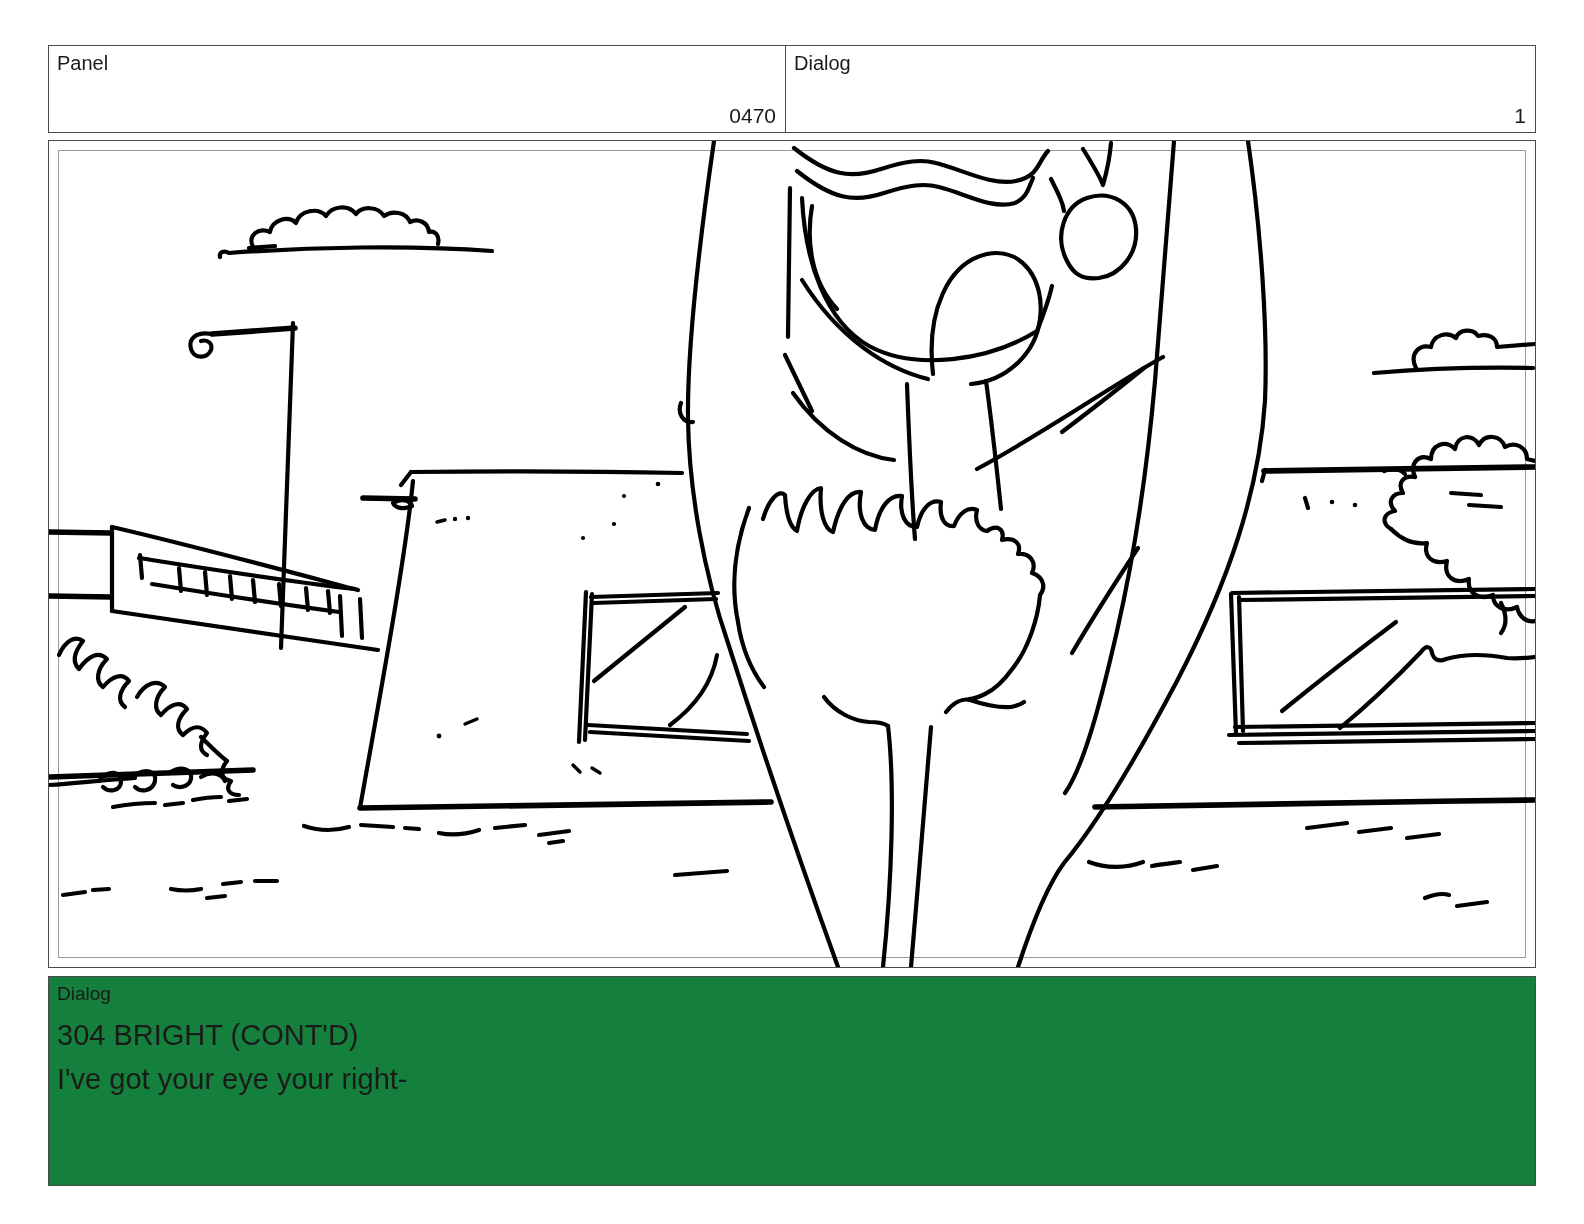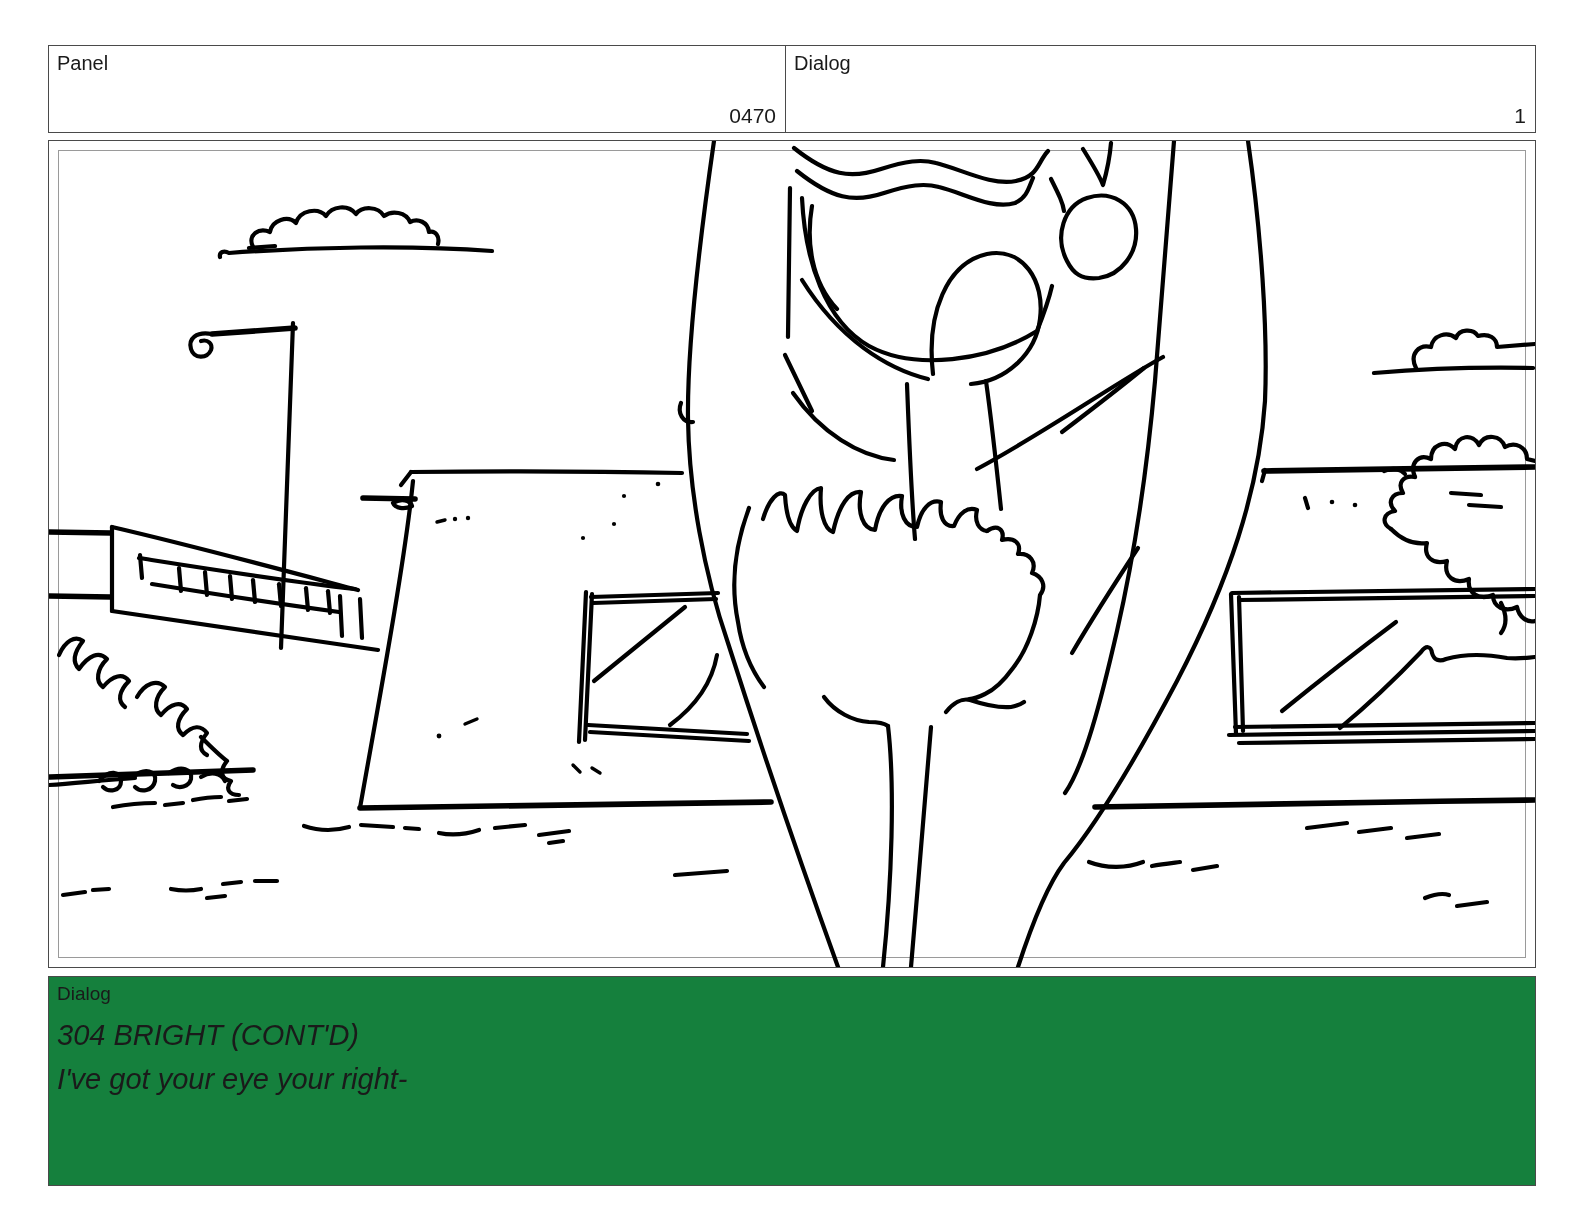--- a/index.html
+++ b/index.html
@@ -20,21 +20,21 @@
                 border:1px solid #9a9a9a;}
   .frame svg{position:absolute;left:0;top:0;width:100%;height:100%;}
   .sk{fill:none;stroke:#000;stroke-width:4.2;stroke-linecap:round;stroke-linejoin:round;}
   .skb{fill:none;stroke:#000;stroke-width:5.6;stroke-linecap:round;stroke-linejoin:round;}
   .skt{fill:none;stroke:#000;stroke-width:3.4;stroke-linecap:round;stroke-linejoin:round;}
   .dot{fill:#000;stroke:none;}
   
   .dialog-box{position:absolute;left:48px;top:976px;width:1486px;height:208px;
               border:1px solid #4a4a4a;background:#15803d;}
   .dialog-label{padding:6px 0 0 8px;font-size:19px;line-height:21px;}
-  .dialog-lines{padding:9px 0 0 8px;font-style:italic;}
+  .dialog-lines{padding:9px 0 0 8px;}
   .dialog-line{font-size:29px;line-height:44px;white-space:pre;}
 </style>
 </head>
 <body>
 
 <div class="page">
 
   <div class="header-row">
     <div class="hcell scene">
       <div class="cell-label">Panel</div>

